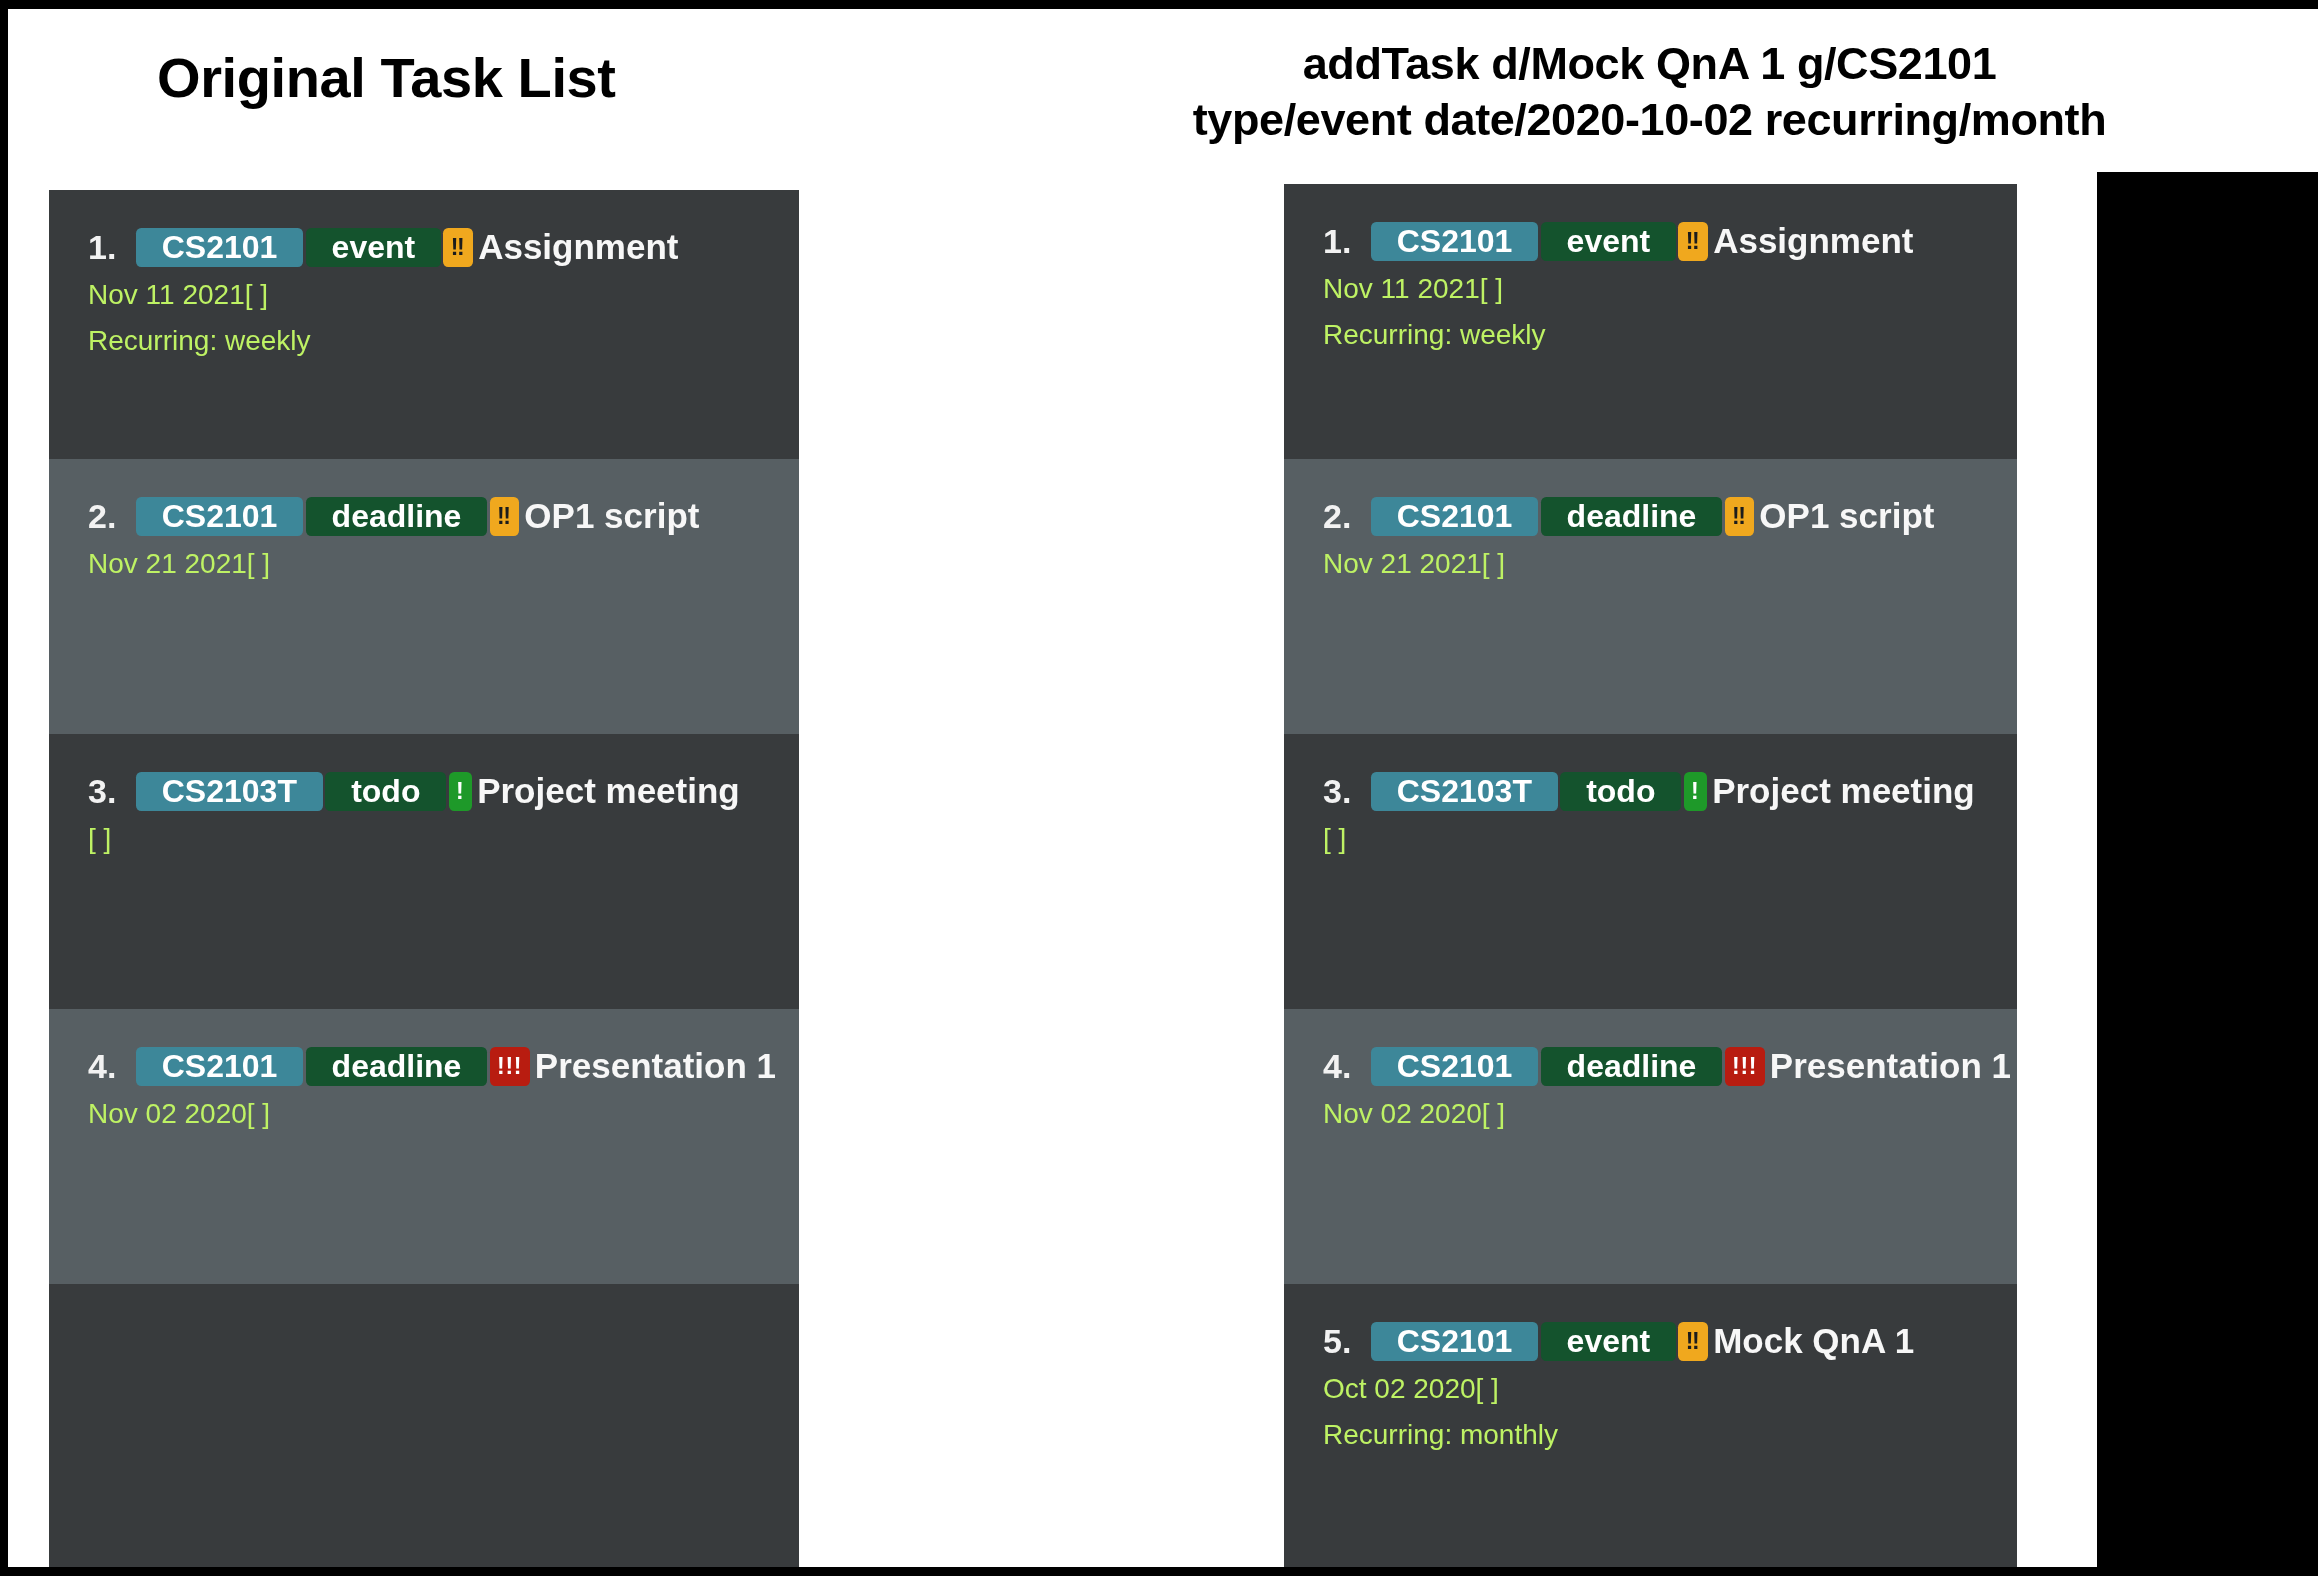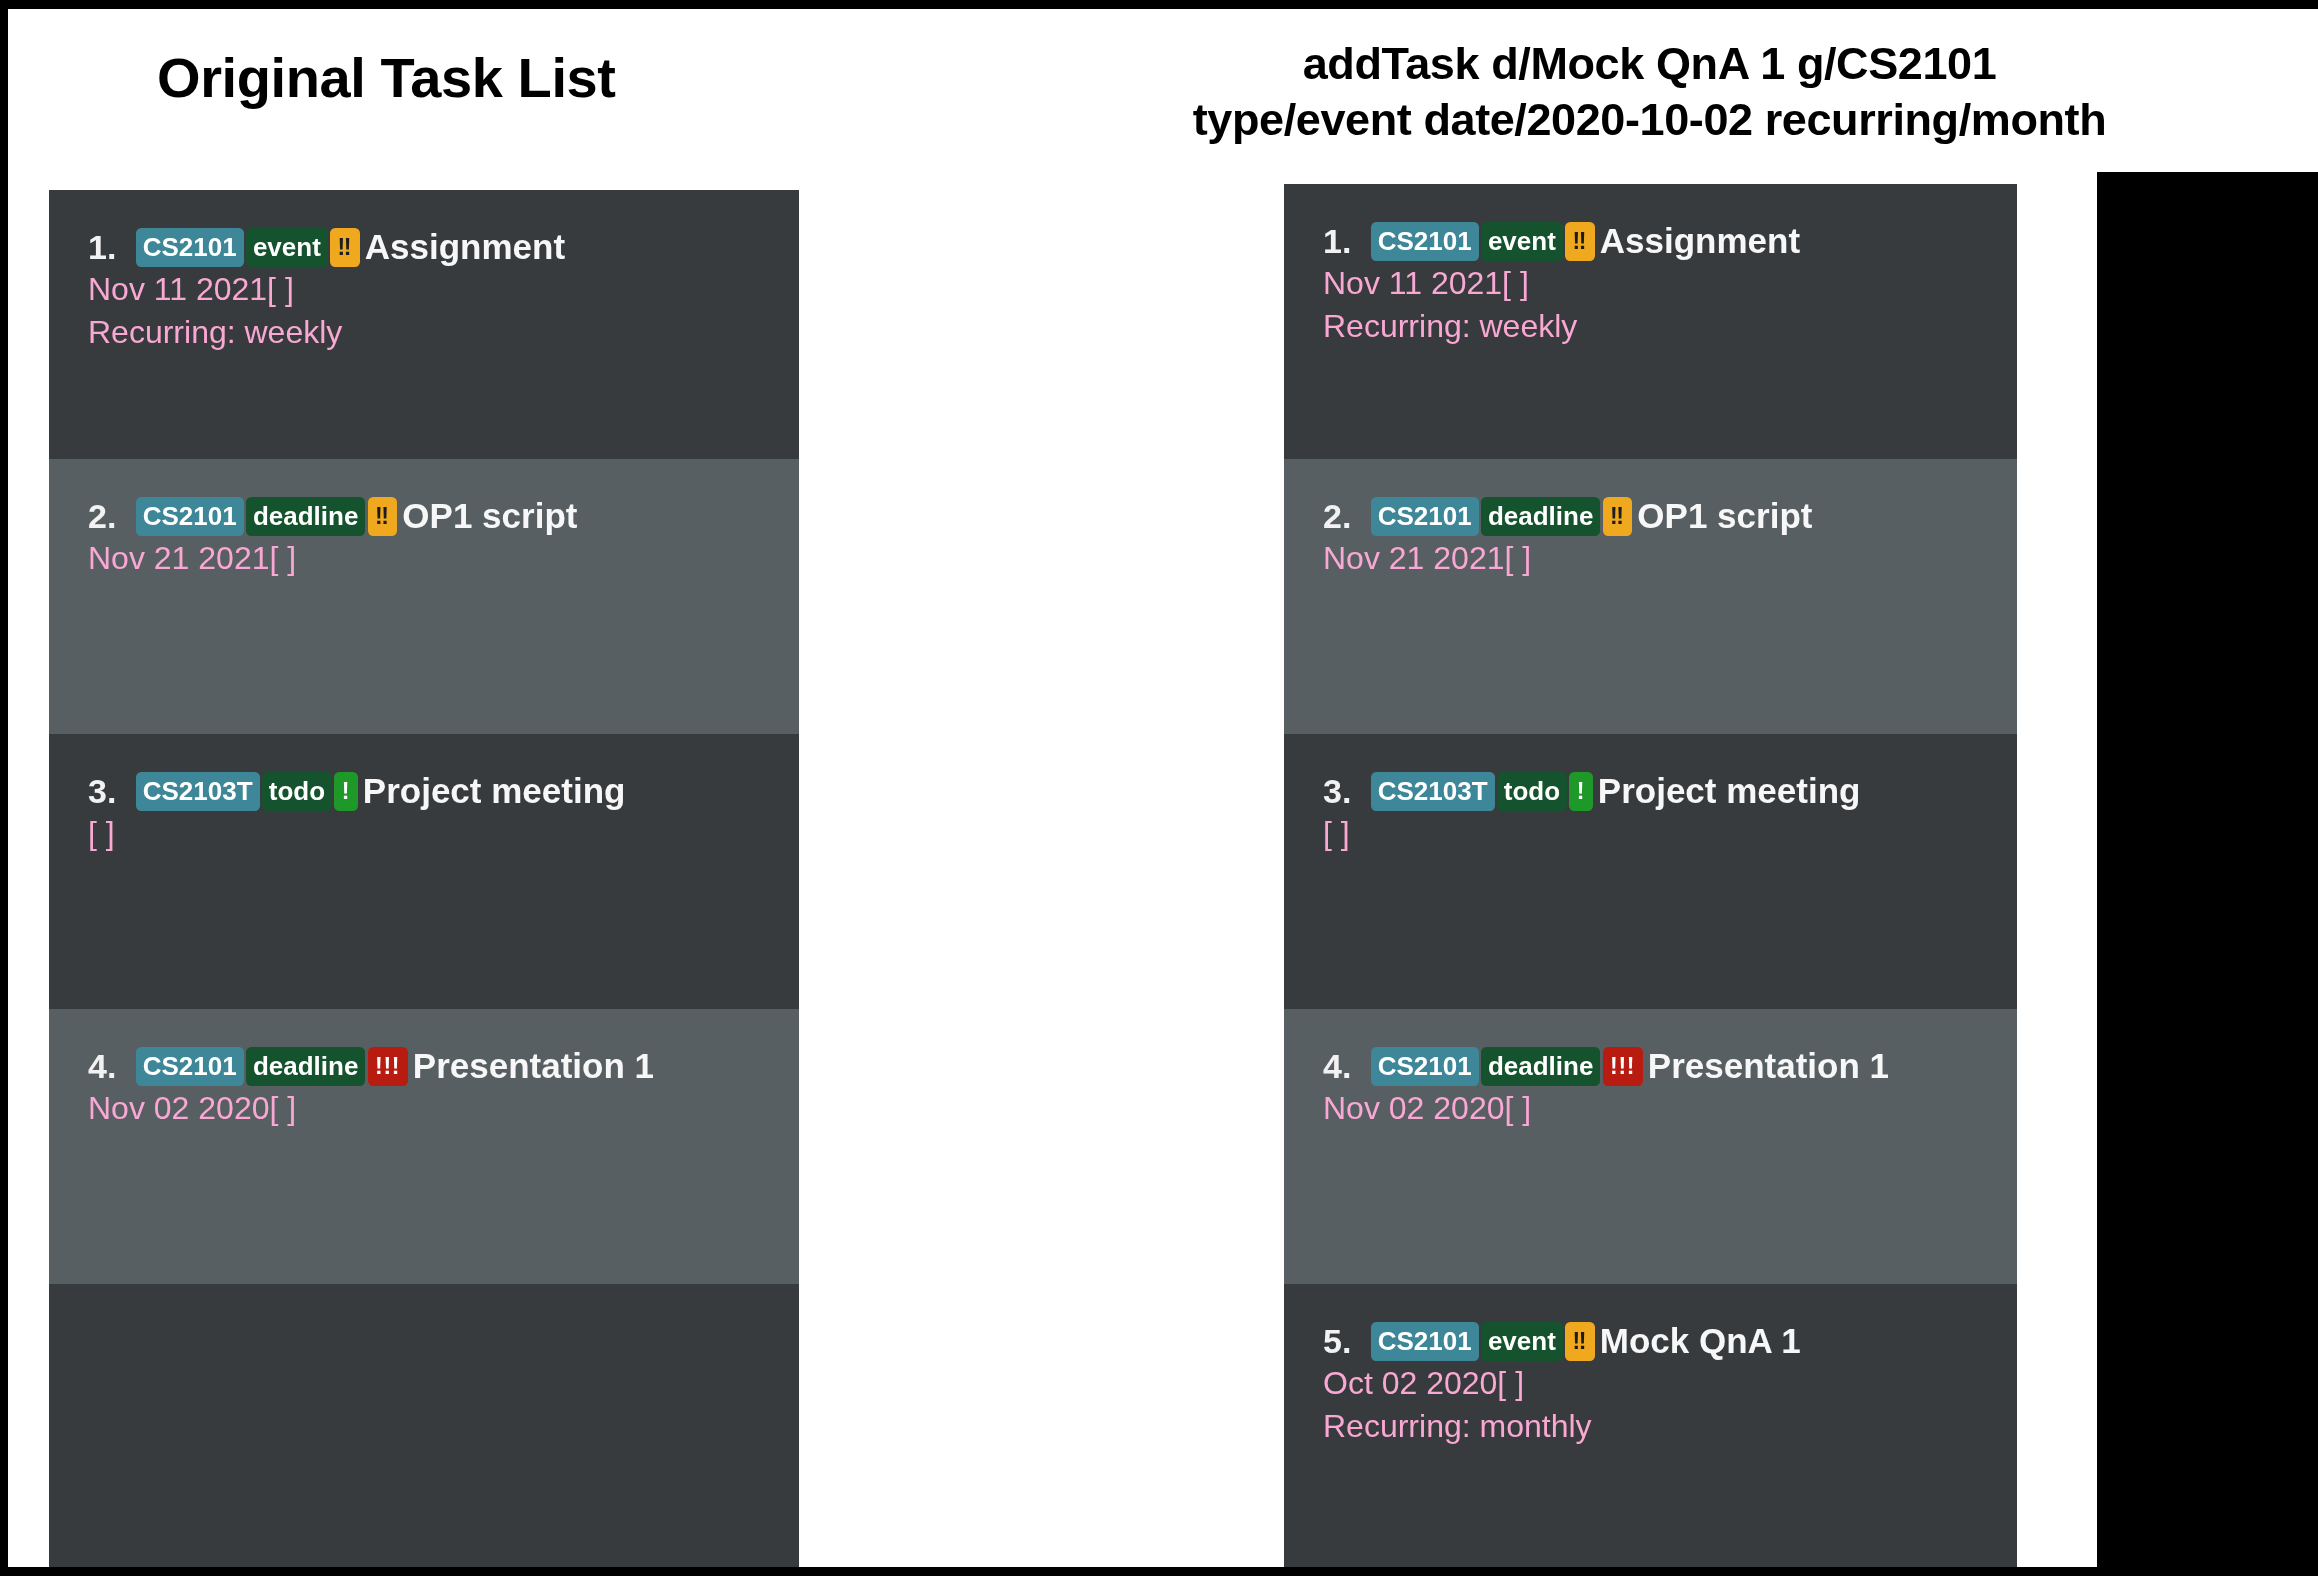--- a/index.html
+++ b/index.html
@@ -111,22 +111,22 @@
     font-size: 34px;
     font-weight: bold;
     color: #f2f2f2;
     margin-right: 19.4px;
   }
   .tag {
     display: inline-flex;
     align-items: center;
     justify-content: center;
     height: 39px;
-    padding: 0 7px;
-    font-size: 26px;
+    padding: 0 26px;
+    font-size: 32px;
     font-weight: bold;
     color: #ffffff;
     border-radius: 5.2px;
     margin-right: 2.2px;
     box-sizing: border-box;
   }
   .tag-module   { background: #3d8799; }
   .tag-type     { background: #14532d; }
   .tag-priority {
     padding: 0 7.5px;
@@ -137,24 +137,24 @@
   .prio-green  { background: #1e9929; color: #ffffff; }
   .prio-red    { background: #b81c10; color: #ffffff; }
 
   .task-title {
     font-size: 35px;
     font-weight: bold;
     color: #f7f7f7;
     margin-left: 3px;
   }
   .task-meta {
-    font-size: 32px;
-    color: #f9a8d4;
+    font-size: 28px;
+    color: #bef264;
     line-height: 1.28;
-    margin-top: 2px;
+    margin-top: 10px;
     white-space: nowrap;
   }
 </style>
 </head>
 <body>
 
 <div id="frame-left" class="frame-bar-side"></div>
 <div id="frame-top" class="frame-bar"></div>
 <div id="frame-bottom" class="frame-bar"></div>
 

